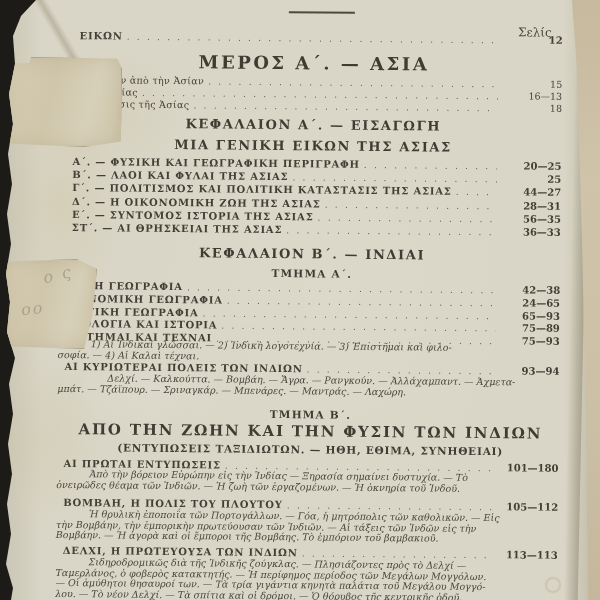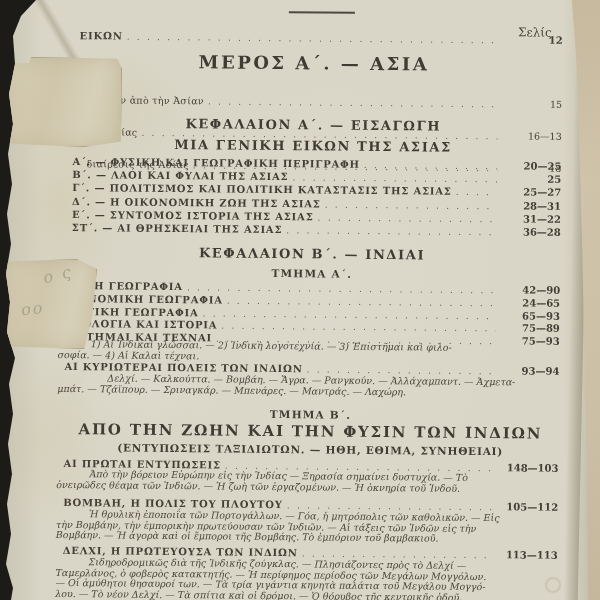--- a/index.html
+++ b/index.html
@@ -52,21 +52,21 @@
   }
   .blk{position:absolute;left:0;width:100%;}
   .top-rule{position:absolute;top:9px;left:223px;width:66px;height:2px;background:#4d4940;}
   .selis{position:absolute;top:21px;right:11px;font-size:12px;font-weight:normal;color:#4b463c;}
   .row{display:flex;align-items:baseline;}
   .row .lbl{white-space:nowrap;font-weight:bold;font-size:10px;letter-spacing:.8px;color:#443f36;}
   .row .dots{flex:1;overflow:hidden;white-space:nowrap;font-size:9px;letter-spacing:2.2px;color:#5c564a;margin:0 4px;}
   .row .dots::after{content:". . . . . . . . . . . . . . . . . . . . . . . . . . . . . . . . . . . . . . . . . . . . . . . . . . . . . . . . . . . . . . . . . . . .";}
   .row .pg{width:60px;text-align:right;font-size:10px;font-weight:bold;white-space:nowrap;color:#443f36;}
   .row.small .lbl{font-weight:normal;font-size:9.5px;letter-spacing:.3px;}
-  .row.small .pg{font-weight:normal;font-size:9.5px;margin-top:20px;}
+  .row.small .pg{font-weight:normal;font-size:9.5px;}
   .heading{text-align:center;font-weight:bold;color:#413c33;}
   .h-part{font-size:18px;letter-spacing:2.5px;}
   .h-chap{font-size:13px;letter-spacing:1.6px;}
   .h-sub{font-size:13px;letter-spacing:1.6px;}
   .h-tmima{font-size:10.5px;letter-spacing:1.2px;}
   .h-title{font-size:15px;letter-spacing:1.8px;}
   .h-paren{font-size:10.5px;letter-spacing:.8px;}
   .note{font-style:italic;font-size:9.5px;line-height:10.6px;color:#4b463c;}
   .note .nl{white-space:nowrap;}
   .note .first{margin-left:28px;}
@@ -167,47 +167,47 @@
           <span class="pg">20—25</span>
         </div>
         <div class="row ml8">
           <span class="lbl">Β΄. — ΛΑΟΙ ΚΑΙ ΦΥΛΑΙ ΤΗΣ ΑΣΙΑΣ</span>
           <span class="dots"></span>
           <span class="pg">25</span>
         </div>
         <div class="row ml8">
           <span class="lbl">Γ΄. — ΠΟΛΙΤΙΣΜΟΣ ΚΑΙ ΠΟΛΙΤΙΚΗ ΚΑΤΑΣΤΑΣΙΣ ΤΗΣ ΑΣΙΑΣ</span>
           <span class="dots"></span>
-          <span class="pg">25—27</span>
+          <span class="pg">44—27</span>
         </div>
         <div class="row ml8">
           <span class="lbl">Δ΄. — Η ΟΙΚΟΝΟΜΙΚΗ ΖΩΗ ΤΗΣ ΑΣΙΑΣ</span>
           <span class="dots"></span>
           <span class="pg">28—31</span>
         </div>
         <div class="row ml8">
           <span class="lbl">Ε΄. — ΣΥΝΤΟΜΟΣ ΙΣΤΟΡΙΑ ΤΗΣ ΑΣΙΑΣ</span>
           <span class="dots"></span>
-          <span class="pg">31—22</span>
+          <span class="pg">56—35</span>
         </div>
         <div class="row ml8">
           <span class="lbl">ΣΤ΄. — ΑΙ ΘΡΗΣΚΕΙΑΙ ΤΗΣ ΑΣΙΑΣ</span>
           <span class="dots"></span>
-          <span class="pg">36—28</span>
+          <span class="pg">36—33</span>
         </div>
       </div>
 
       <div class="blk heading h-chap" id="b-chapB">ΚΕΦΑΛΑΙΟΝ Β΄. — ΙΝΔΙΑΙ</div>
       <div class="blk heading h-tmima" id="b-tmimaA">ΤΜΗΜΑ Α΄.</div>
 
       <div class="blk" id="b-brows">
         <div class="row">
           <span class="lbl">ΥΣΙΚΗ ΓΕΩΓΡΑΦΙΑ</span>
           <span class="dots"></span>
-          <span class="pg">42—90</span>
+          <span class="pg">42—38</span>
         </div>
         <div class="row">
           <span class="lbl">ΙΚΟΝΟΜΙΚΗ ΓΕΩΓΡΑΦΙΑ</span>
           <span class="dots"></span>
           <span class="pg">24—65</span>
         </div>
         <div class="row">
           <span class="lbl">ΟΛΙΤΙΚΗ ΓΕΩΓΡΑΦΙΑ</span>
           <span class="dots"></span>
           <span class="pg">65—93</span>
@@ -243,21 +243,21 @@
       </div>
 
       <div class="blk heading h-tmima" id="b-tmimaB">ΤΜΗΜΑ Β΄.</div>
       <div class="blk heading h-title" id="b-title">ΑΠΟ ΤΗΝ ΖΩΗΝ ΚΑΙ ΤΗΝ ΦΥΣΙΝ ΤΩΝ ΙΝΔΙΩΝ</div>
       <div class="blk heading h-paren" id="b-paren">(ΕΝΤΥΠΩΣΕΙΣ ΤΑΞΙΔΙΩΤΩΝ. — ΗΘΗ, ΕΘΙΜΑ, ΣΥΝΗΘΕΙΑΙ)</div>
 
       <div class="blk" id="b-e1">
         <div class="row ml2">
           <span class="lbl">ΑΙ ΠΡΩΤΑΙ ΕΝΤΥΠΩΣΕΙΣ</span>
           <span class="dots"></span>
-          <span class="pg">148—103</span>
+          <span class="pg">101—180</span>
         </div>
       </div>
       <div class="blk note" id="b-n1">
         <div class="nl first">Ἀπὸ τὴν βόρειον Εὐρώπην εἰς τὴν Ἰνδίας — Ξηρασία σημαίνει δυστυχία. — Τὸ</div>
         <div class="nl cont">ὀνειρῶδες θέαμα τῶν Ἰνδιῶν. — Ἡ ζωὴ τῶν ἐργαζομένων. — Ἡ ὀκνηρία τοῦ Ἰνδοῦ.</div>
       </div>
 
       <div class="blk" id="b-e2">
         <div class="row ml2">
           <span class="lbl">ΒΟΜΒΑΗ, Η ΠΟΛΙΣ ΤΟΥ ΠΛΟΥΤΟΥ</span>

